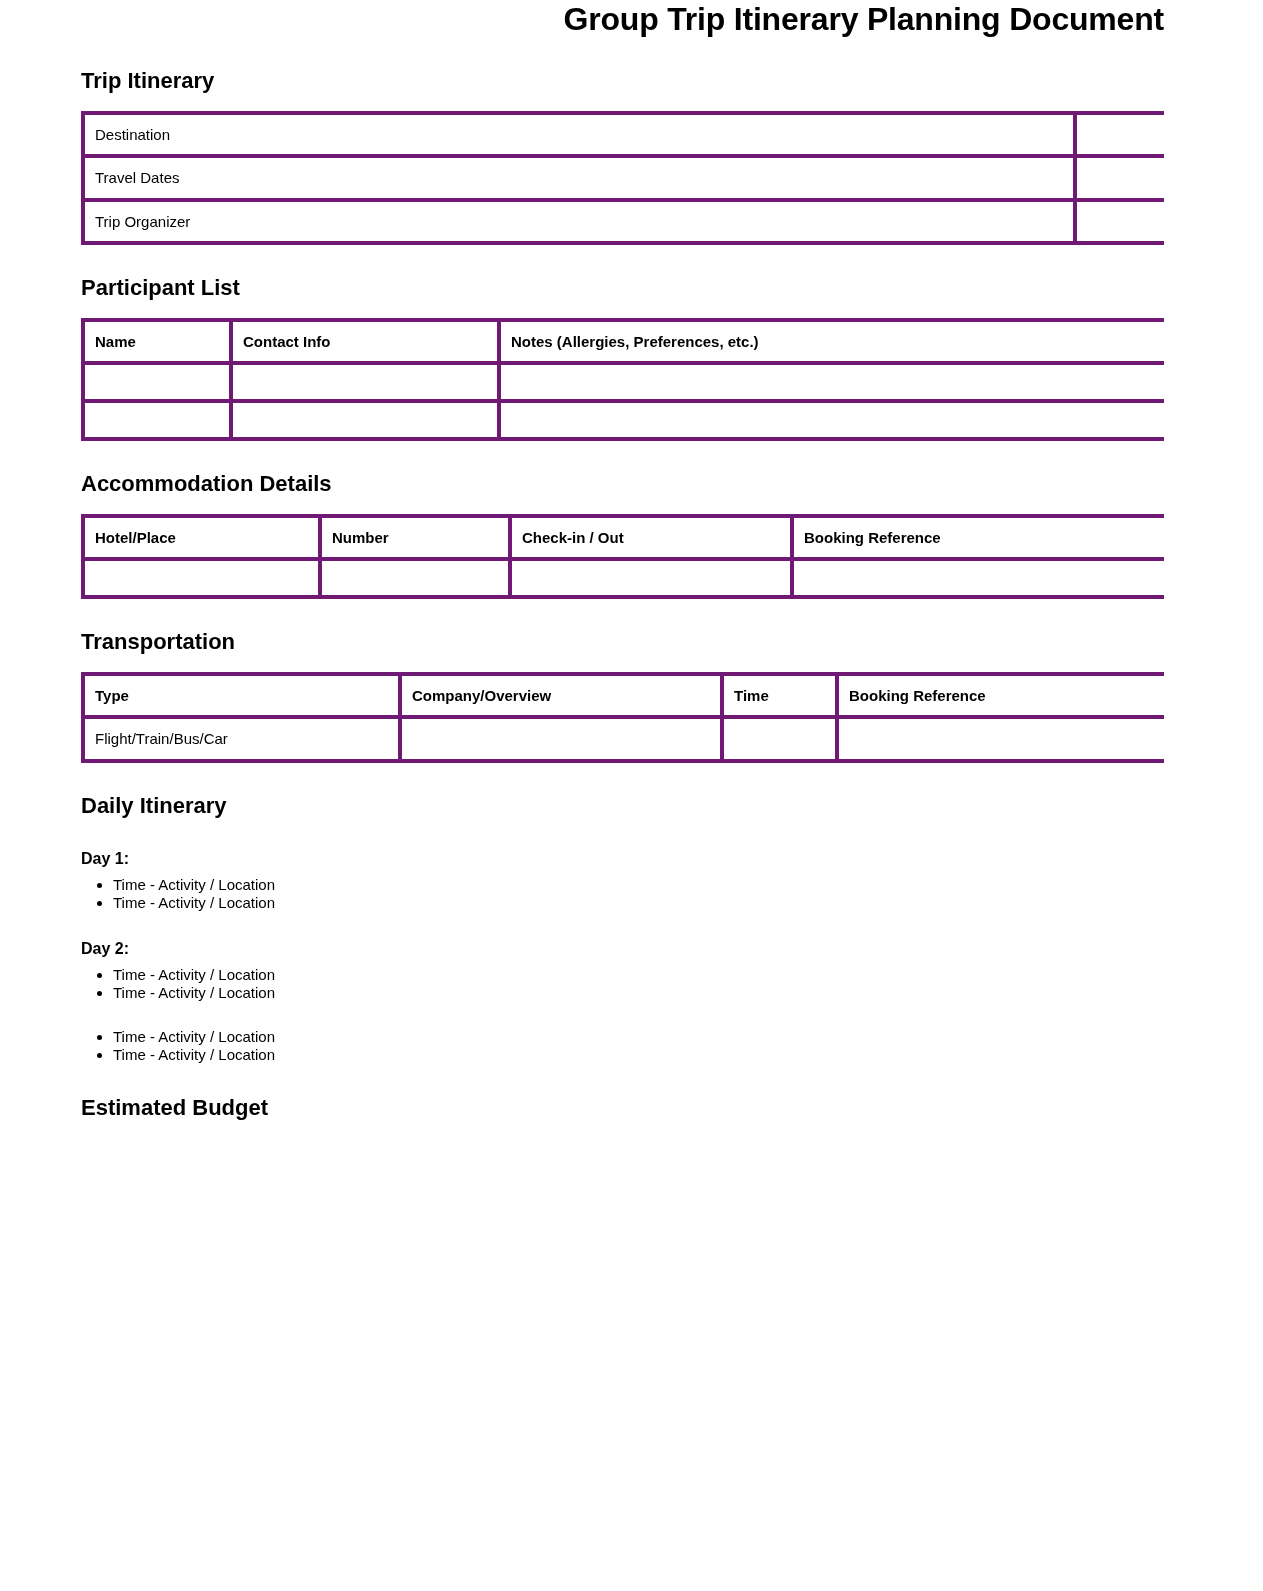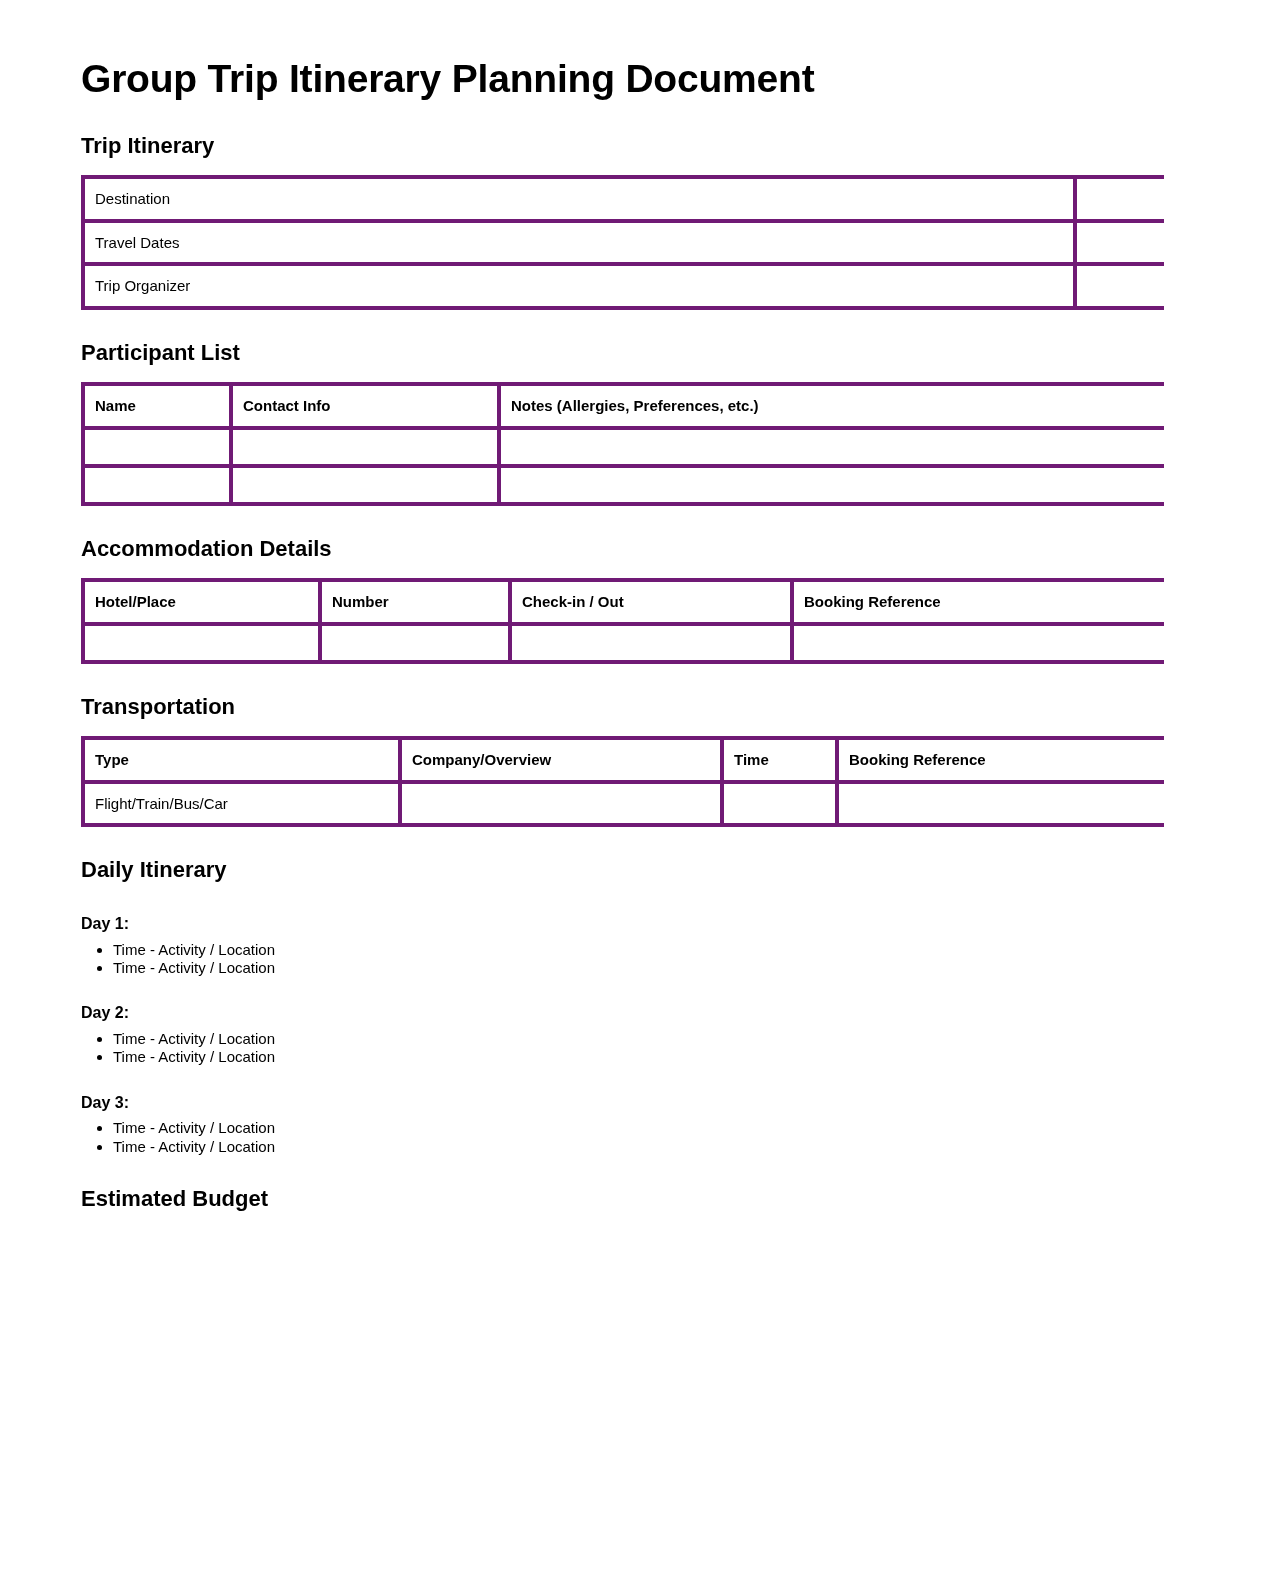--- a/index.html
+++ b/index.html
@@ -22,26 +22,26 @@
   }
   .content {
     position: absolute;
     left: 81px;
     top: 0;
     width: 1083px;
     height: 1300px;
     overflow: hidden;
   }
   h1.doc-title {
-    font-size: 39px;
+    font-size: 32px;
     line-height: 1.2;
     font-weight: bold;
     margin: 0;
-    padding-top: 56px;
     letter-spacing: -0.2px;
+    text-align: right;
   }
   h2.section-title {
     font-size: 22px;
     font-weight: bold;
     margin: 0;
     padding-top: 29px;
     padding-bottom: 0;
     line-height: 1.25;
   }
   h3.day-title {
@@ -215,21 +215,20 @@
 
     <div class="day-block">
       <h3 class="day-title">Day 2:</h3>
       <ul class="itin-list">
         <li>Time - Activity / Location</li>
         <li>Time - Activity / Location</li>
       </ul>
     </div>
 
     <div class="day-block">
-      <h3 class="day-title">Day 3:</h3>
       <ul class="itin-list">
         <li>Time - Activity / Location</li>
         <li>Time - Activity / Location</li>
       </ul>
     </div>
 
     <h2 class="section-title">Estimated Budget</h2>
 
   </div>
 </div>

